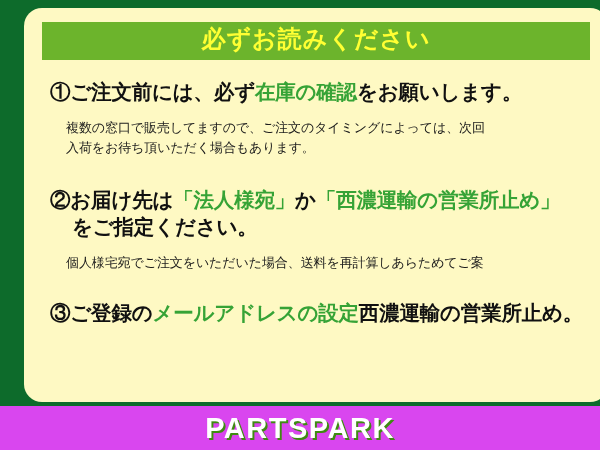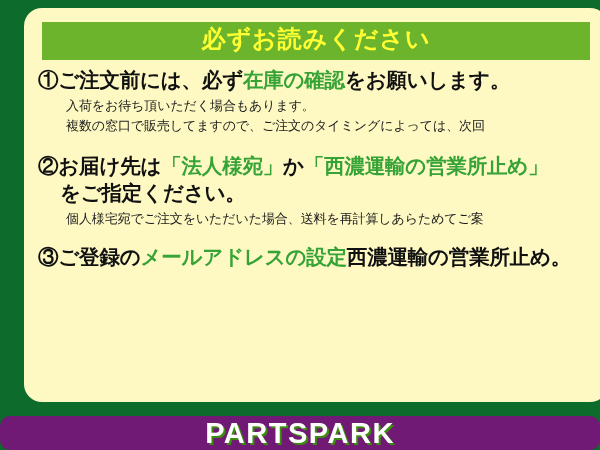--- a/index.html
+++ b/index.html
@@ -72,21 +72,21 @@
     margin-bottom: 4px;
   }
 
   .item-heading {
     color: #111111;
     font-size: 20.5px;
     font-weight: bold;
     line-height: 1.32;
     letter-spacing: -0.2px;
     white-space: nowrap;
-    margin: 0;
+    margin: 12px;
   }
   .item-heading.wrap {
     white-space: normal;
   }
   .heading-line2 {
     display: block;
     padding-left: 22px;
   }
 
   .hl {                       
@@ -108,26 +108,25 @@
 
   .gap-1 { height: 14px; }
   .gap-2 { height: 11px; }
 
   
   .footer {
     position: absolute;
     left: 0;
     bottom: 0;
     width: 600px;
-    height: 34px;
-    background: #701a75;
+    height: 44px;
+    background: #d946ef;
     display: flex;
     align-items: center;
     justify-content: center;
-    border-radius: 10px;
   }
   .footer-logo {
     color: #ffffff;
     font-size: 29px;
     font-weight: bold;
     letter-spacing: 1.5px;
     line-height: 1;
     text-shadow: 2px 2px 0 #3f8a12;
   }
 </style>
@@ -140,22 +139,22 @@
 
     <div class="banner">
       <div class="banner-title">必ずお読みください</div>
     </div>
 
     <div class="content">
 
       <div class="item">
         <p class="item-heading"><span>①</span><span>ご注文前には、必ず</span><span class="hl">在庫の確認</span><span>をお願いします。</span></p>
         <div class="item-body">
+          <div>複数の窓口で販売してますので、ご注文のタイミングによっては、次回</div>
           <div>入荷をお待ち頂いただく場合もあります。</div>
-          <div>複数の窓口で販売してますので、ご注文のタイミングによっては、次回</div>
         </div>
       </div>
 
       <div class="gap-1"></div>
 
       <div class="item">
         <p class="item-heading wrap"><span>②</span><span>お届け先は</span><span class="hl">「法人様宛」</span><span>か</span><span class="hl">「西濃運輸の営業所止め」</span><span class="heading-line2">をご指定ください。</span></p>
         <div class="item-body">
           <div>個人様宅宛でご注文をいただいた場合、送料を再計算しあらためてご案</div>
         </div>

